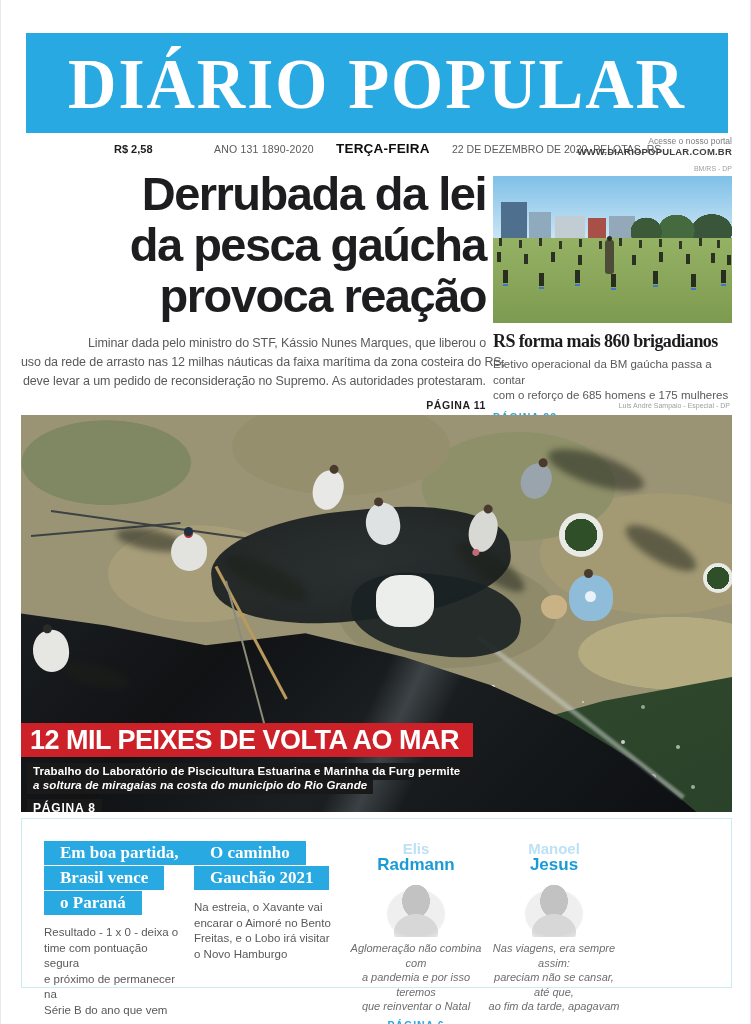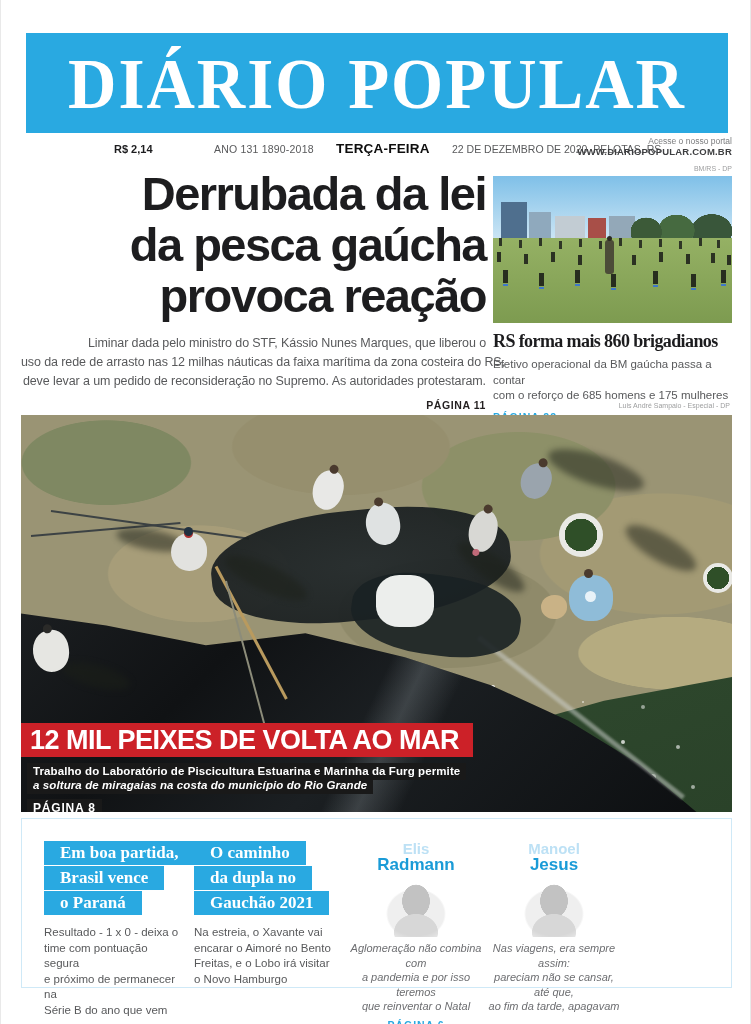--- a/index.html
+++ b/index.html
@@ -162,22 +162,22 @@
 </head>
 <body>
 
 <div class="page">
 
   <header class="masthead">
     <h1>DIÁRIO POPULAR</h1>
   </header>
 
   <div class="infobar">
-    <span class="price">R$ 2,14</span>
-    <span class="year">ANO 131  1890-2018</span>
+    <span class="price">R$ 2,58</span>
+    <span class="year">ANO 131  1890-2020</span>
     <span class="weekday">TERÇA-FEIRA</span>
     <span class="date">22 DE DEZEMBRO DE 2020, PELOTAS, RS</span>
     <span class="portal">
       <span class="lbl">Acesse o nosso portal</span><br>
       <span class="url">WWW.DIARIOPOPULAR.COM.BR</span>
     </span>
   </div>
 
   <section class="lead">
     <h2>Derrubada da lei
@@ -265,21 +265,20 @@
       <div class="barline"><span>o Paraná</span></div>
       <p class="body">Resultado - 1 x 0 - deixa o
 time com pontuação segura
 e próximo de permanecer na
 Série B do ano que vem</p>
 
     </div>
 
     <div class="story">
       <div class="barline"><span>O caminho</span></div>
-      <div class="barline"><span>da dupla no</span></div>
       <div class="barline"><span>Gauchão 2021</span></div>
       <p class="body">Na estreia, o Xavante vai
 encarar o Aimoré no Bento
 Freitas, e o Lobo irá visitar
 o Novo Hamburgo</p>
 
     </div>
 
     <div class="columnist">
       <div class="first">Elis</div>

